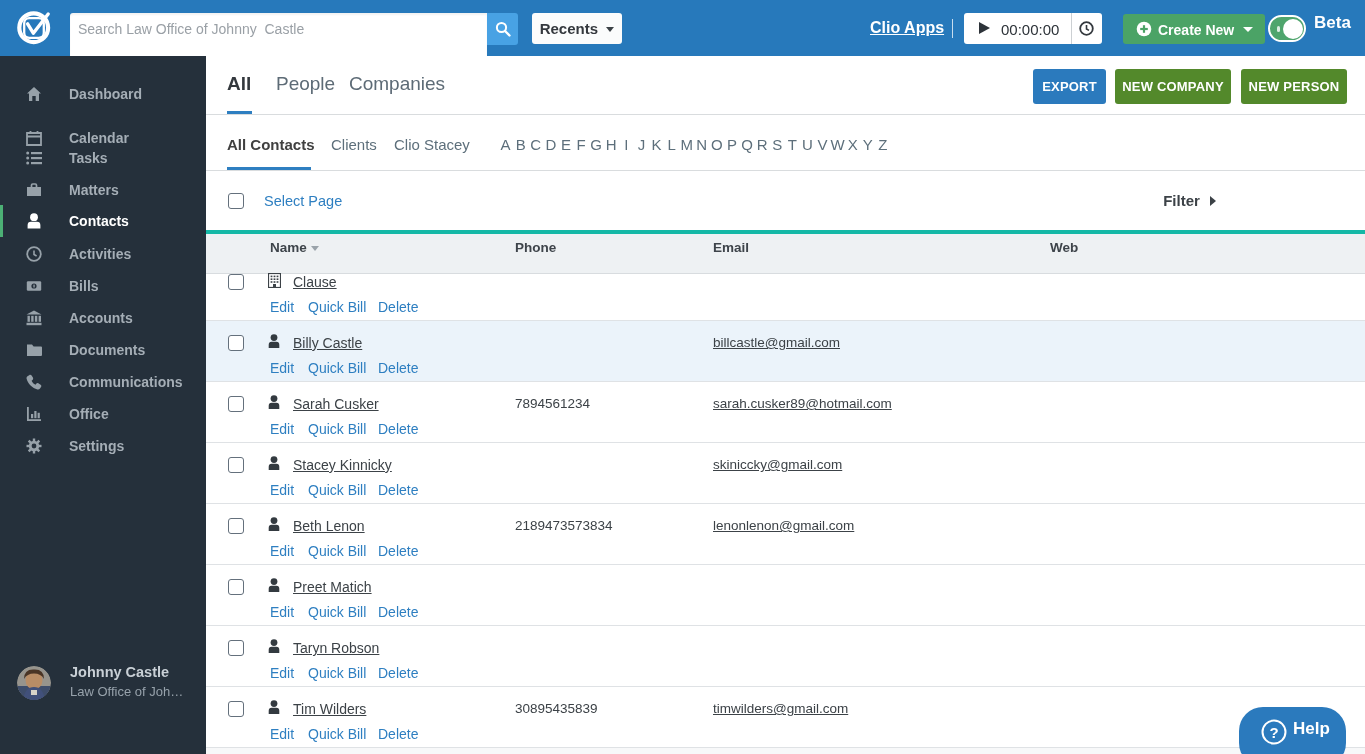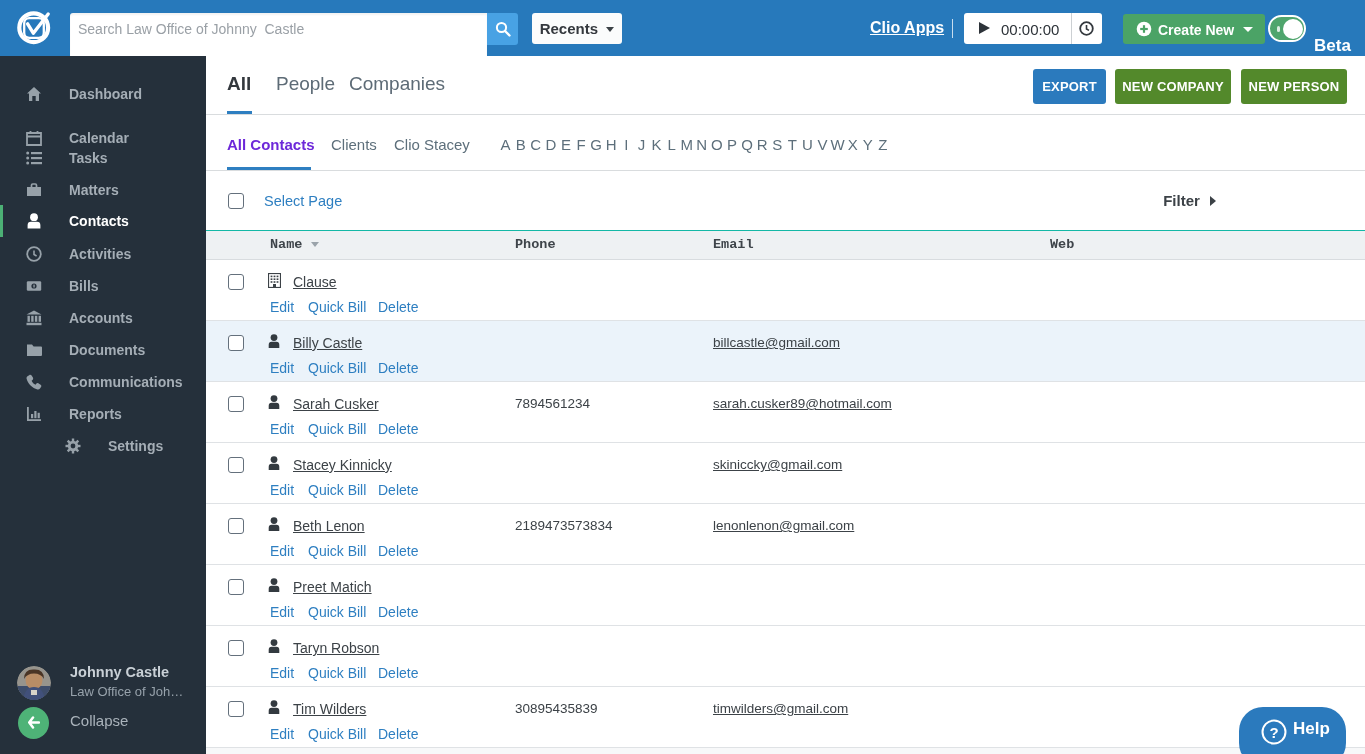--- a/index.html
+++ b/index.html
@@ -22,21 +22,21 @@
 #topdiv { position:absolute; left:952px; top:19px; width:1px; height:19px; background:rgba(255,255,255,0.75); }
 #timer { position:absolute; left:964px; top:13px; width:138px; height:31px; background:#fff; border-radius:3px; }
 #timer .sep { position:absolute; left:107px; top:0; width:1px; height:31px; background:#ccd0d3; }
 #timer .time { position:absolute; left:37px; top:8px; font-size:15px; color:#2d3339; }
 #createnew { position:absolute; left:1115px; top:14px; width:142px; height:30px; background:#4ba366; border-radius:3px;margin-left:8px; }
 #createnew .txt { position:absolute; left:35px; top:8px; font-size:14px; font-weight:bold; color:#fff; }
 #toggle { position:absolute; left:1268px; top:15px; width:38px; height:27px; background:#4fa56d;
   border:2px solid #fff; border-radius:13.5px; }
 #toggle .knob { position:absolute; right:1px; top:1.5px; width:20px; height:20px; background:#fff; border-radius:50%; }
 #toggle .tick { position:absolute; left:7px; top:8.5px; width:2.5px; height:6px; border-radius:1.5px; background:rgba(255,255,255,0.8); }
-#beta { position:absolute; left:1314px; top:36px; font-size:17px; font-weight:bold; color:#fff; }
+#beta { position:absolute; left:1314px; top:13px; font-size:17px; font-weight:bold; color:#fff; }
 
 
 #sidebar { position:absolute; left:0; top:56px; width:206px; height:698px; background:#25303b; }
 .navitem { position:absolute; left:0; width:206px; height:32px; }
 .navitem svg { position:absolute; left:26px; top:8px; }
 .navitem .lbl { position:absolute; left:69px; top:8px; font-size:14px; font-weight:bold; color:#a5aeb6; }
 .navitem.active::before { content:""; position:absolute; left:0; top:0; width:3px; height:32px; background:#4cb075; }
 .navitem.active .lbl { color:#fff; }
 
 #userblock { position:absolute; left:0; top:610px; width:206px; }
@@ -51,35 +51,35 @@
 #main { position:absolute; left:206px; top:56px; width:1159px; height:698px; background:#fff; }
 #tabsrow { position:absolute; left:0; top:0; width:1159px; height:59px; border-bottom:1px solid #d9dcde; }
 .tab { position:absolute; top:17px; font-size:19px; color:#5d6b76; }
 .tab.on { color:#33383d; font-weight:bold; }
 #tabon-ul { position:absolute; left:21px; top:55px; width:25px; height:3px; background:#2e7fc1; }
 .hbtn { position:absolute; top:13px; height:35px; border-radius:3px; color:#fff; font-weight:bold;
   font-size:13px; text-align:center; letter-spacing:0.2px; }
 .hbtn span { line-height:35px; }
 #subnav { position:absolute; left:0; top:59px; width:1159px; height:56px; border-bottom:1px solid #d9dcde; }
 .sub { position:absolute; top:21px; font-size:15px; color:#5d6f7b; }
-.sub.on { color:#6d28d9; font-weight:bold;text-align:right; }
+.sub.on { color:#404040; font-weight:bold;text-align:right; }
 #subon-ul { position:absolute; left:21px; top:52px; width:84px; height:3px; background:#2e7fc1; }
 #alpha { position:absolute; left:292px; top:21px; font-size:15px; color:#5d6f7b; display:flex; }
 #alpha span { display:inline-block; width:15.1px; text-align:center; }
 #selectrow { position:absolute; left:0; top:115px; width:1025px; height:59px; }
 .cb { position:absolute; width:16px; height:16px; background:#fff; border:1.5px solid #64707c; border-radius:3px; }
 #selectrow .cb { left:22px; top:22px; }
 #selectpage { position:absolute; left:58px; top:22px; font-size:14.5px; color:#2e7fc1; }
 #filter { position:absolute; right:15px; top:21px; font-size:15px; font-weight:bold; color:#3c4247; }
 #filter .car { display:inline-block; margin-left:6px; width:0; height:0; border-left:6px solid #3c4247;
   border-top:5px solid transparent; border-bottom:5px solid transparent; }
 
 
-#thead { position:absolute; left:0; top:174px; width:1159px; height:30px; background:#eef1f3;
-  border-top:1px solid #14b8a6; border-bottom:1px solid #d8dcdf; font-size:13.5px; font-weight:bold; color:#3e444a;font-family:Liberation Mono, monospace; }
+#thead { position:absolute; left:0; top:174px; width:1159px; height:44px; background:#eef1f3;
+  border-top:4px solid #14b8a6; border-bottom:1px solid #d8dcdf; font-size:13.5px; font-weight:bold; color:#3e444a; }
 #thead .c { position:absolute; top:6px; }
 .row { position:absolute; left:0; width:1159px; height:61px; border-bottom:1px solid #dfe2e5; }
 .row.hl { background:#ebf3fa; }
 .row .cb { left:22px; top:14px; }
 .row .icon { position:absolute; left:62px; top:14px; }
 .row .nm { position:absolute; left:87px; top:14px; font-size:14px; color:#3c4247; text-decoration:underline; }
 .row .lnk { position:absolute; top:39px; font-size:14px; color:#2e7fc1; }
 .row .ph { position:absolute; left:309px; top:14px; font-size:13.5px; color:#3c4247; }
 .row .em { position:absolute; left:507px; top:14px; font-size:13.5px; color:#3c4247; text-decoration:underline; }
 
@@ -210,23 +210,23 @@
       <div class="lbl">Communications</div>
     </div>
   <div class="navitem" style="top:342px;">
       <svg width="16" height="16" viewBox="0 0 16 16" fill="#97a1a9">
         <rect x="1" y="1" width="1.8" height="14"></rect>
         <rect x="1" y="13.2" width="14" height="1.8"></rect>
         <rect x="5" y="8" width="2.2" height="4.2"></rect>
         <rect x="8.3" y="5" width="2.2" height="7.2"></rect>
         <rect x="11.6" y="6.8" width="2.2" height="5.4"></rect>
       </svg>
-      <div class="lbl">Reports</div>
-    </div>
-  <div class="navitem" style="top:374px;margin-left:39px;">
+      <div class="lbl">Office</div>
+    </div>
+  <div class="navitem" style="top:374px;">
       <svg width="16" height="16" viewBox="0 0 16 16">
         <g fill="#97a1a9">
           <rect x="6.8" y="0.5" width="2.4" height="15"></rect>
           <rect x="0.5" y="6.8" width="15" height="2.4"></rect>
           <rect x="6.8" y="0.5" width="2.4" height="15" transform="rotate(45 8 8)"></rect>
           <rect x="6.8" y="0.5" width="2.4" height="15" transform="rotate(-45 8 8)"></rect>
           <circle cx="8" cy="8" r="5.2"></circle>
         </g>
         <circle cx="8" cy="8" r="2.4" fill="#25303b"></circle>
       </svg>
@@ -243,28 +243,20 @@
         <rect width="34" height="34" fill="#97948d"></rect>
         <rect y="20" width="34" height="14" fill="#3e4d6b"></rect>
         <ellipse cx="17" cy="14" rx="8.5" ry="9.5" fill="#b98d66"></ellipse>
         <path d="M7 13 Q7 3 17 3.5 Q27 3 27 13 Q24 7.5 17 7.5 Q10 7.5 7 13 Z" fill="#4a3526"></path>
         <path d="M6 34 Q8 21 17 21 Q26 21 28 34 Z" fill="#41507a"></path>
         <rect x="14" y="24" width="6" height="5" fill="#d8d3c8"></rect>
       </g>
     </svg>
     <div id="uname">Johnny Castle</div>
     <div id="ufirm">Law Office of Joh…</div>
-  </div>
-  <div id="collapse">
-    <div class="circ">
-        <svg width="12" height="13" viewBox="0 0 12 13" style="position:absolute;left:10px;top:9px;">
-          <path d="M5 1.5 L1.2 6.5 L5 11.5 M1.2 6.5 H11" fill="none" stroke="#fff" stroke-width="2.5" stroke-linecap="round" stroke-linejoin="round"></path>
-        </svg>
-      </div>
-    <div class="lbl">Collapse</div>
   </div>
 </div>
 
 <div id="main">
   <div id="tabsrow">
     <div class="tab on" style="left:21px;">All</div>
     <div class="tab" style="left:70px;">People</div>
     <div class="tab" style="left:143px;">Companies</div>
     <div id="tabon-ul"></div>
     <div class="hbtn" style="left:827px;width:73px;background:#2b7abd;"><span>EXPORT</span></div>

